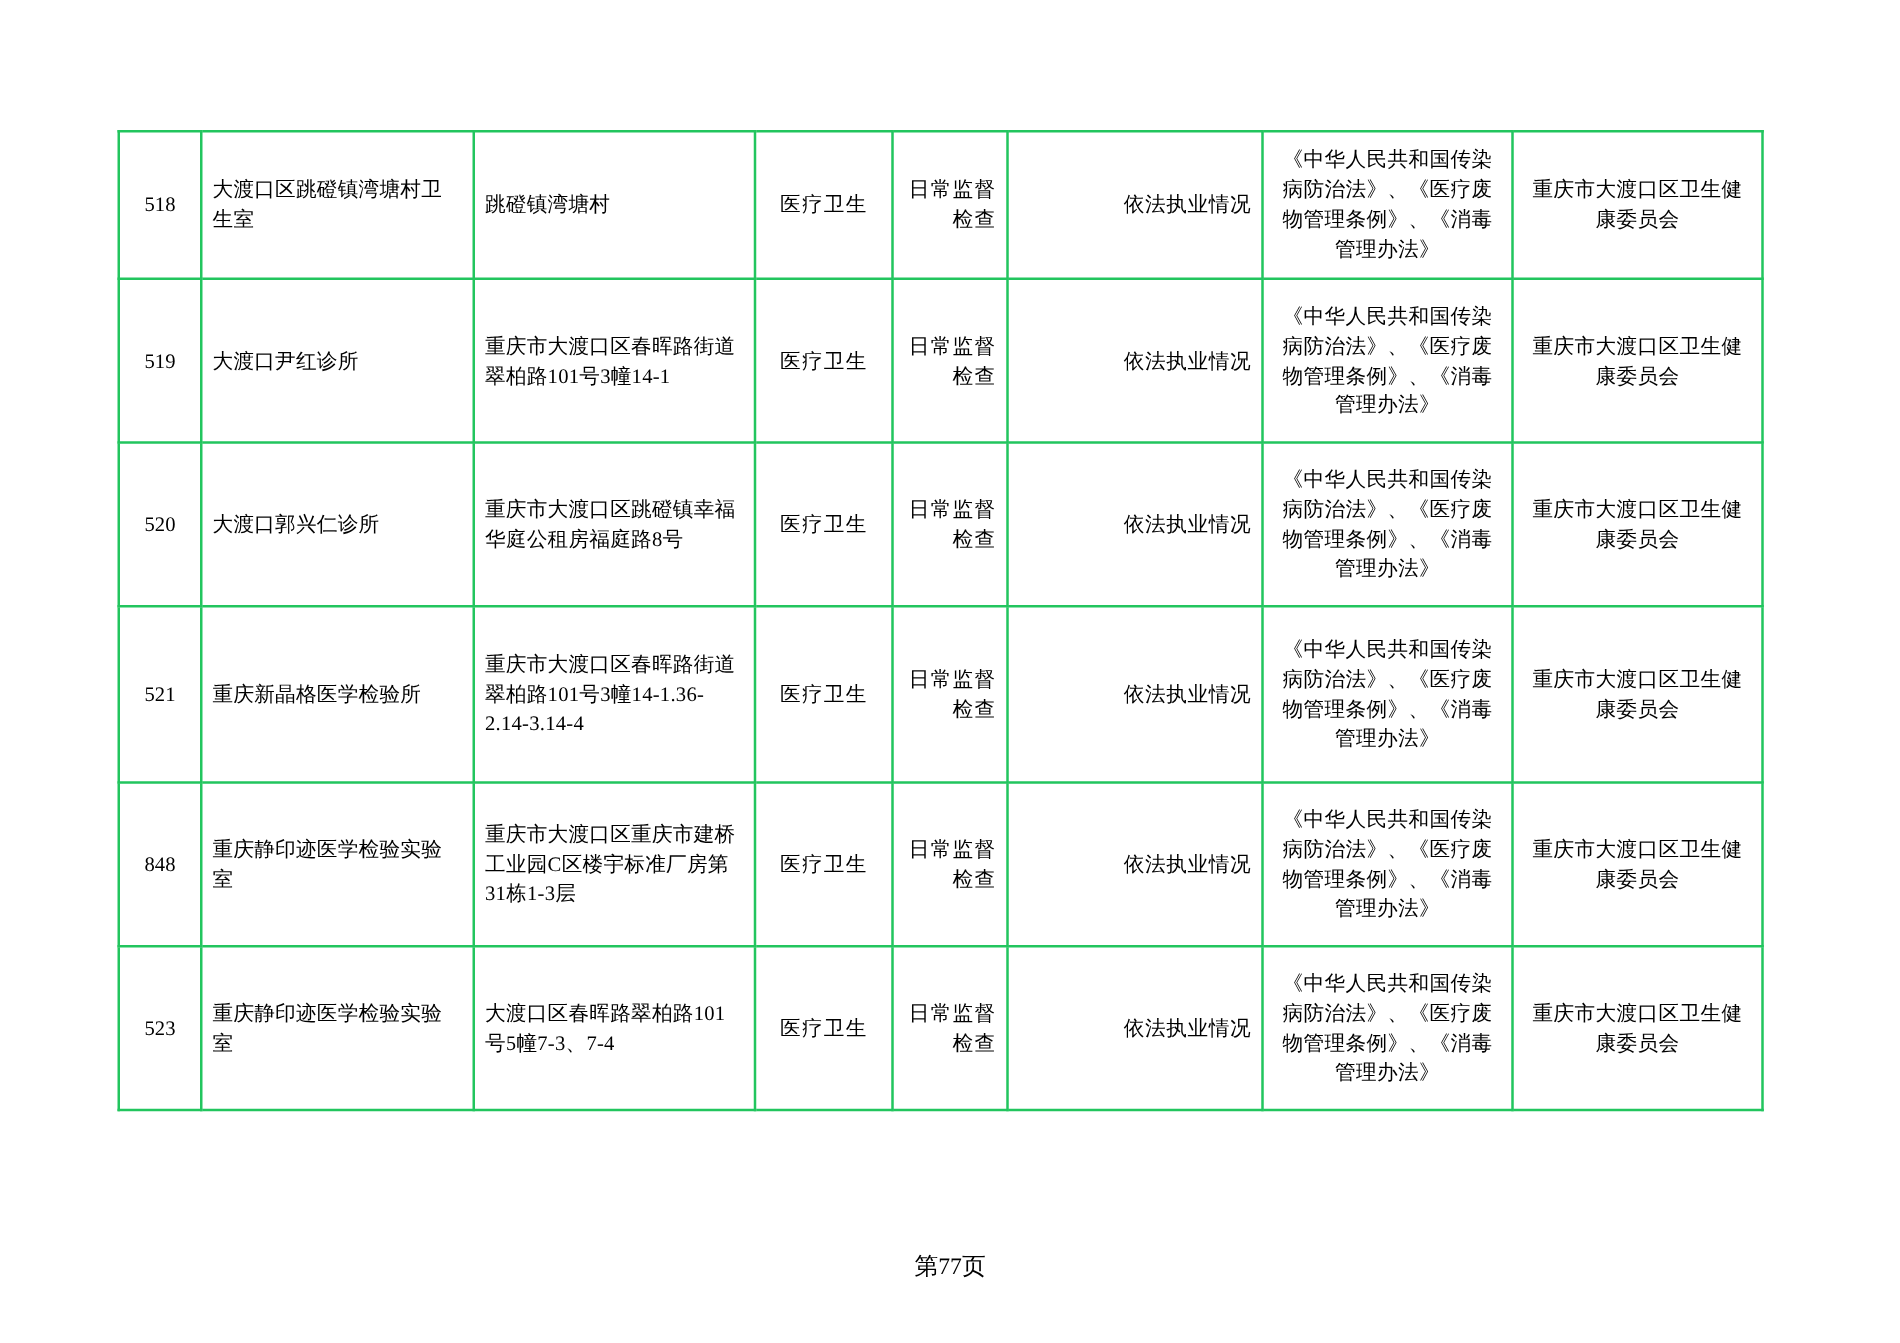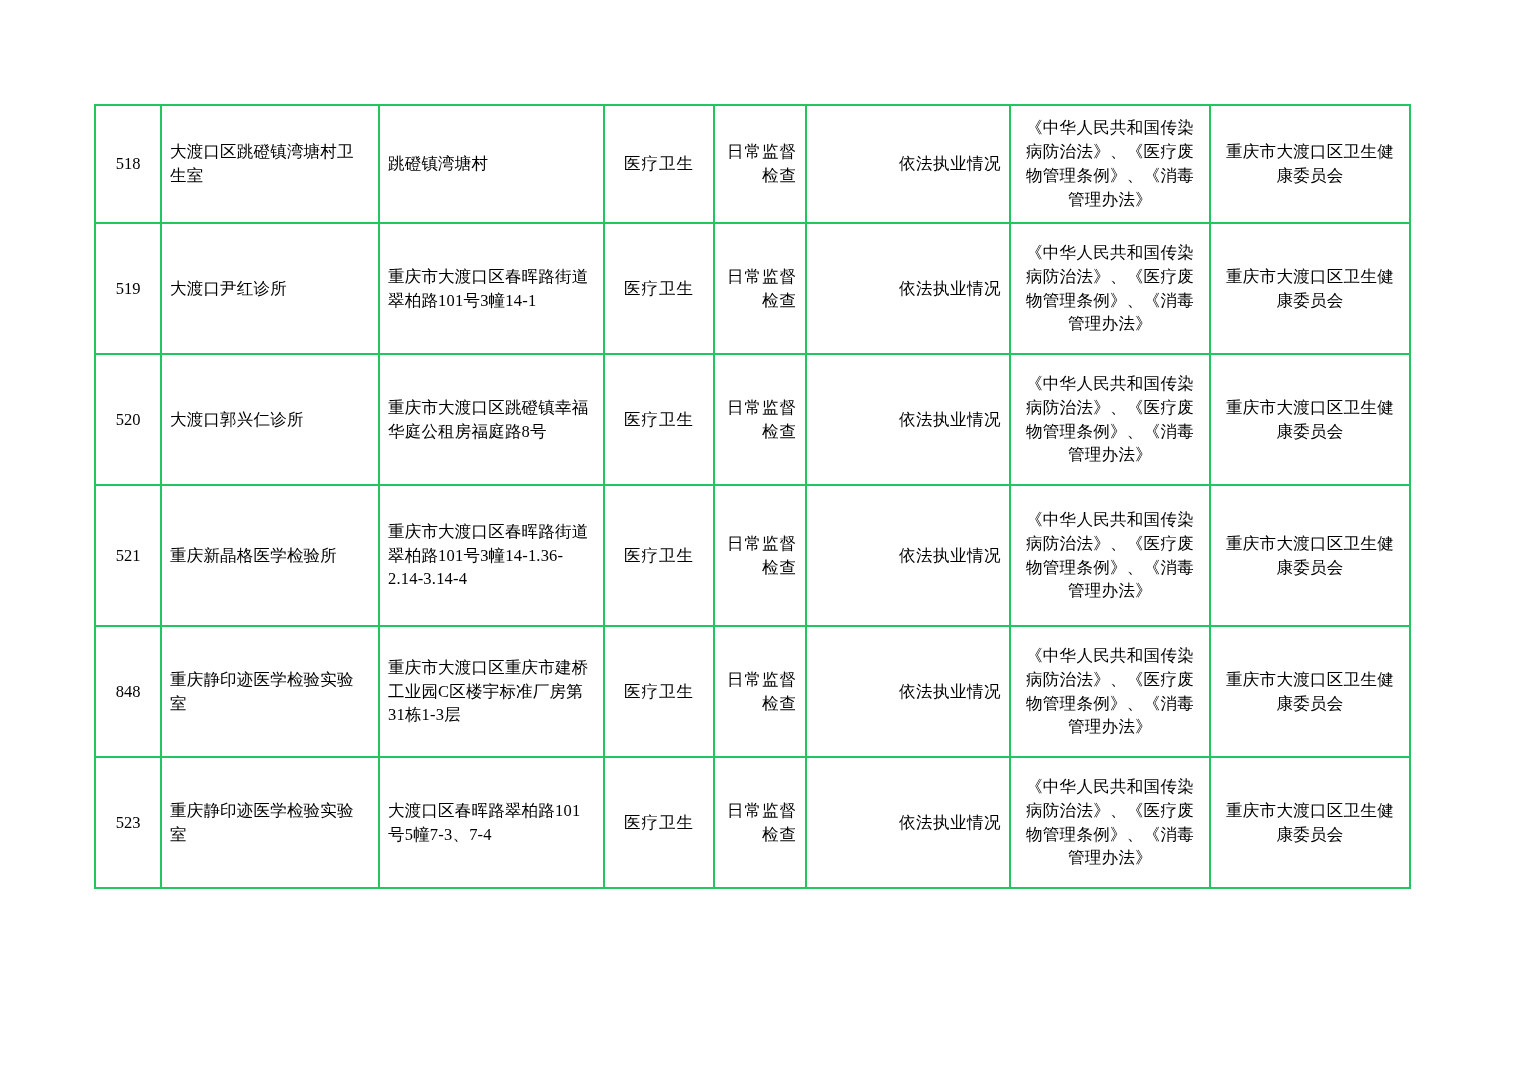--- a/index.html
+++ b/index.html
@@ -172,14 +172,17 @@
           <td class="cell-type">医疗卫生</td>
           <td class="cell-item">日常监督检查</td>
           <td class="cell-cont">依法执业情况</td>
           <td class="cell-basis">《中华人民共和国传染病防治法》、《医疗废物管理条例》、《消毒管理办法》</td>
           <td class="cell-org">重庆市大渡口区卫生健康委员会</td>
         </tr>
       </tbody>
     </table>
   </div>
 
+  <div class="footer">
+    <span>第</span><span class="pg-num">77</span><span>页</span>
+  </div>
 
 </div>
 
 </body></html>

